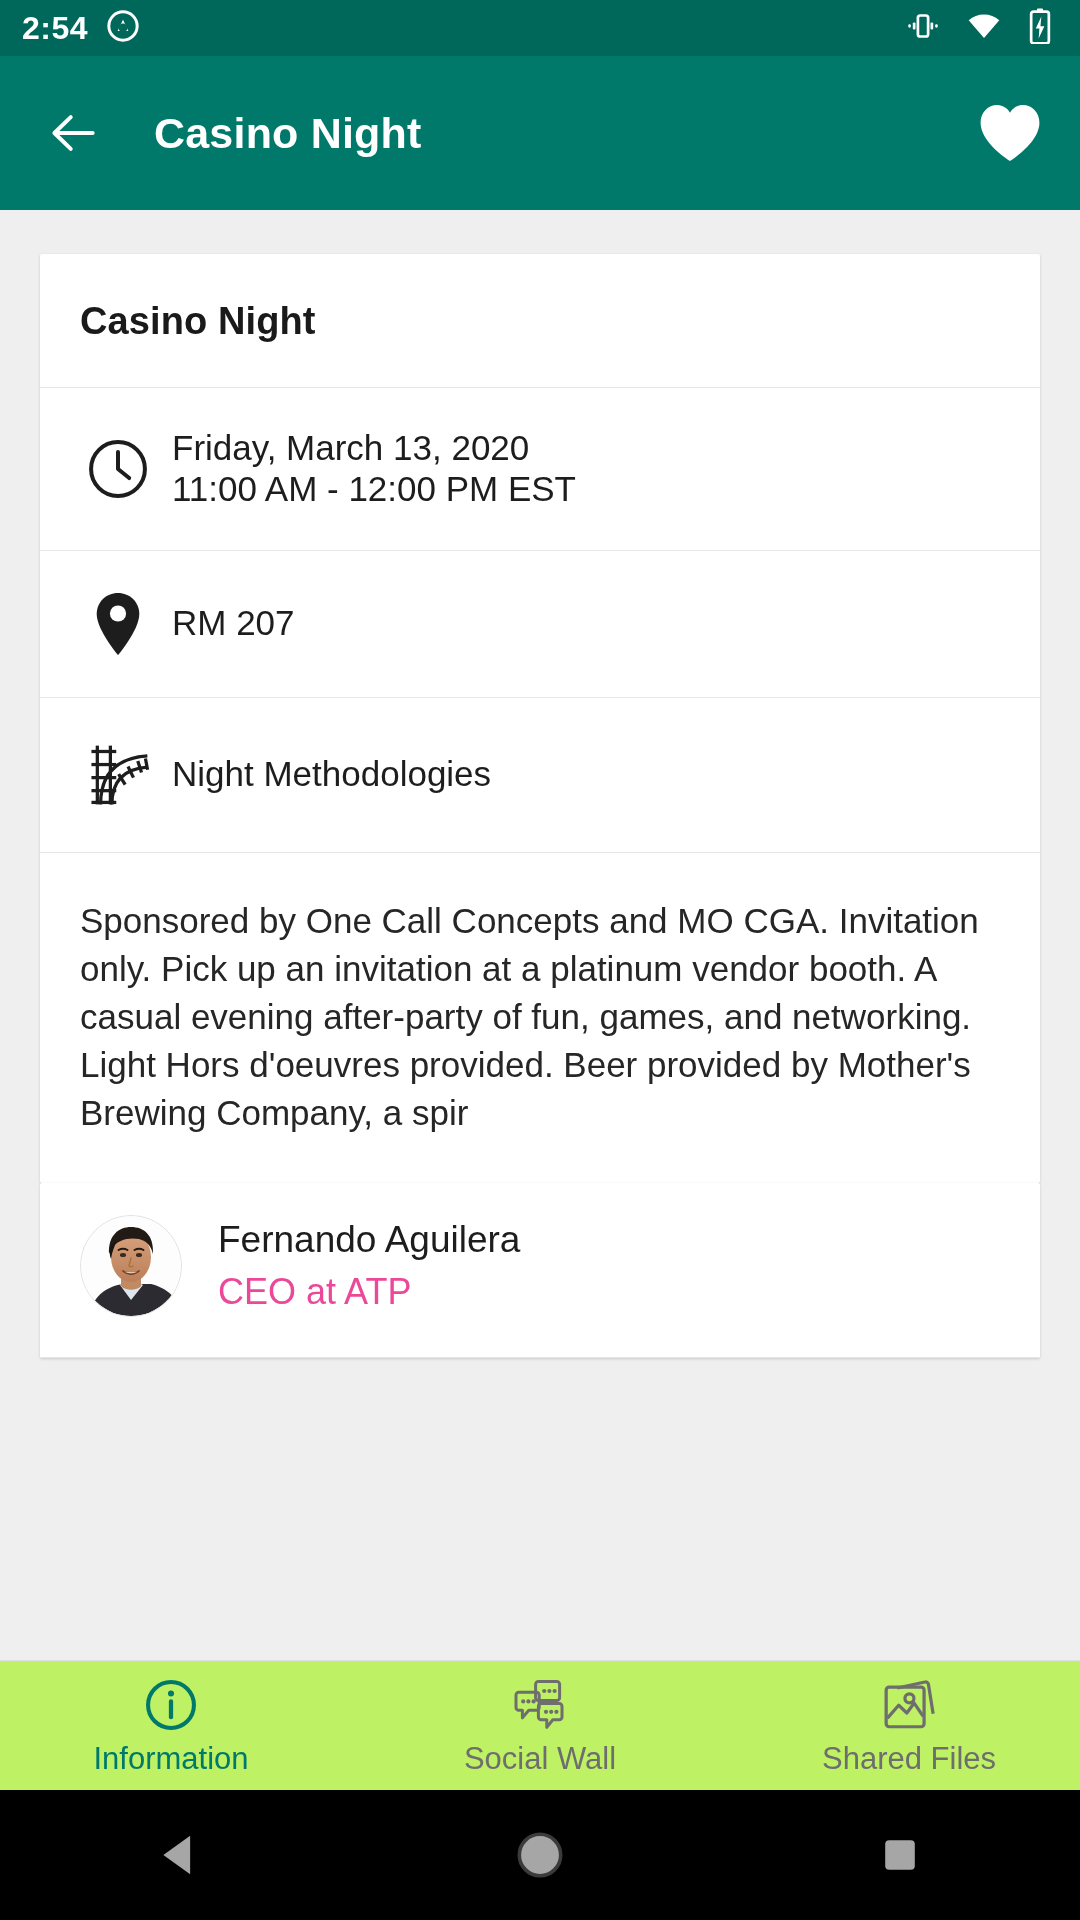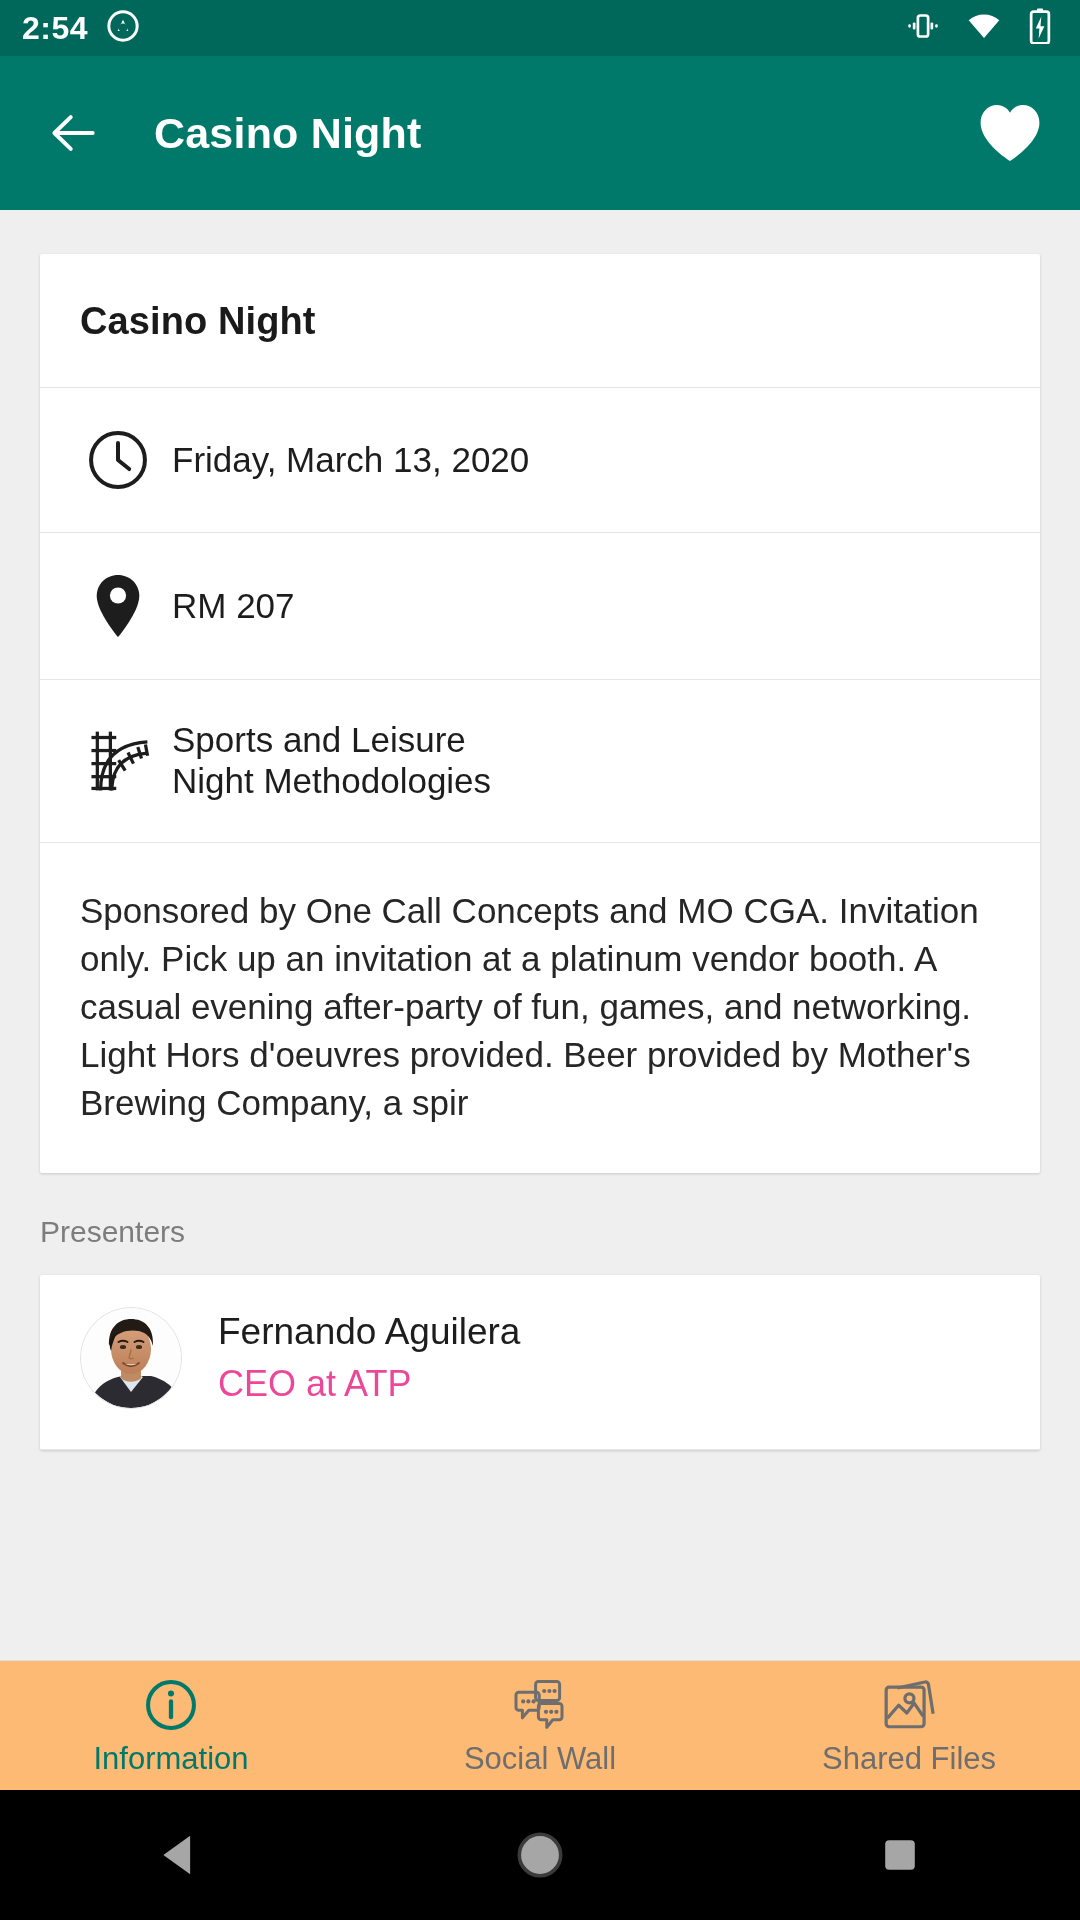--- a/index.html
+++ b/index.html
@@ -78,21 +78,21 @@
     width:102px; height:102px; flex:0 0 102px; border-radius:50%;
     overflow:hidden; border:1px solid #e2e2e2; background:#fbfbfb;
     display:flex; align-items:flex-end; justify-content:center;
   }
   .presenter-info { margin-left:36px; }
   .presenter-name { font-size:37px; color:#1d1d1d; line-height:1.2; }
   .presenter-role { font-size:36px; color:#ec4899; margin-top:8px; line-height:1.2; }
 
   
   .tabbar {
-    flex:0 0 130px; height:130px; background:#fdba74;
+    flex:0 0 130px; height:130px; background:#bef264;
     border-top:1px solid #e0e0e0;
     display:flex; align-items:stretch;gap:27px;
   }
   .tab {
     flex:1 1 0; display:flex; flex-direction:column;
     align-items:center; justify-content:center; gap:10px;
   }
   .tab-label { font-size:31px; color:#6e6e6e; line-height:1; }
   .tab.active .tab-label { color:#00796b; }
   .tab-ico { height:56px; display:flex; align-items:center; justify-content:center; }
@@ -167,20 +167,21 @@
 
       <div class="row">
         <div class="row-icon">
           <svg width="64" height="64" viewBox="0 0 24 24">
             <circle cx="12" cy="12" r="10.1" fill="none" stroke="#1d1d1d" stroke-width="1.5"></circle>
             <path d="M12 5.6 V12 L16.2 15.4" fill="none" stroke="#1d1d1d" stroke-width="1.5" stroke-linecap="round" stroke-linejoin="round"></path>
           </svg>
         </div>
         <div class="row-text">
           <span class="l1">Friday, March 13, 2020</span>
+          <span class="l2">11:00 AM - 12:00 PM EST</span>
         </div>
       </div>
 
       <div class="row">
         <div class="row-icon">
           <svg width="54" height="66" viewBox="0 0 16 22">
             <path d="M8 0.7 C4 0.7 0.9 3.8 0.9 7.7 C0.9 13 8 21.4 8 21.4 C8 21.4 15.1 13 15.1 7.7 C15.1 3.8 12 0.7 8 0.7 Z" fill="#1d1d1d"></path>
             <circle cx="8" cy="7.5" r="2.7" fill="#ffffff"></circle>
           </svg>
         </div>
@@ -207,29 +208,27 @@
               <path d="M14.2 30.5 C14.2 20 19.6 14.2 30.5 13.4"></path>
 
               <path d="M17.3 16.6 L20.3 21.4"></path>
               <path d="M21.6 13.1 L24.1 18.2"></path>
               <path d="M26.1 10.6 L27.8 15.9"></path>
               <path d="M29.6 9.4 L30.6 14.6"></path>
             </g>
           </svg>
         </div>
         <div class="row-text">
-          <span class="l1">Sports and Leisure</span>
           <span class="l2">Night Methodologies</span>
         </div>
       </div>
 
       <div class="desc">Sponsored by One Call Concepts and MO CGA. Invitation only. Pick up an invitation at a platinum vendor booth. A casual evening after-party of fun, games, and networking. Light Hors d'oeuvres provided. Beer provided by Mother's Brewing Company, a spir</div>
     </div>
 
-    <div class="section-label">Presenters</div>
 
     <div class="presenter-card">
       <div class="presenter-row">
         <div class="avatar">
           <svg width="100" height="100" viewBox="0 0 100 100">
             <defs>
               <clipPath id="avclip">
                   <circle cx="50" cy="50" r="50"></circle>
                 </clipPath>
               <linearGradient id="skin" x1="0" y1="0" x2="0" y2="1">

